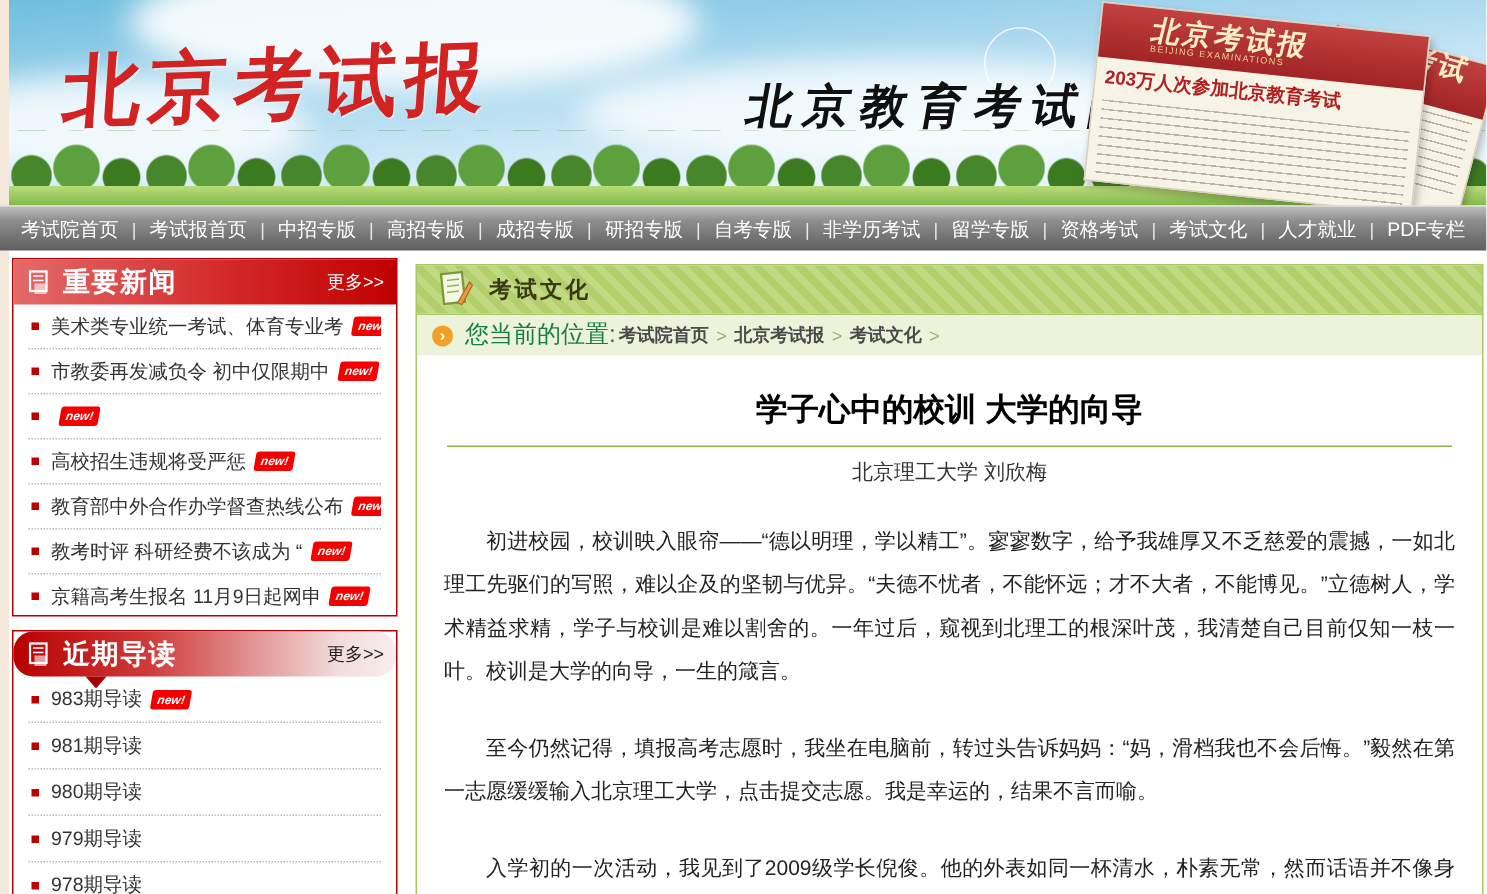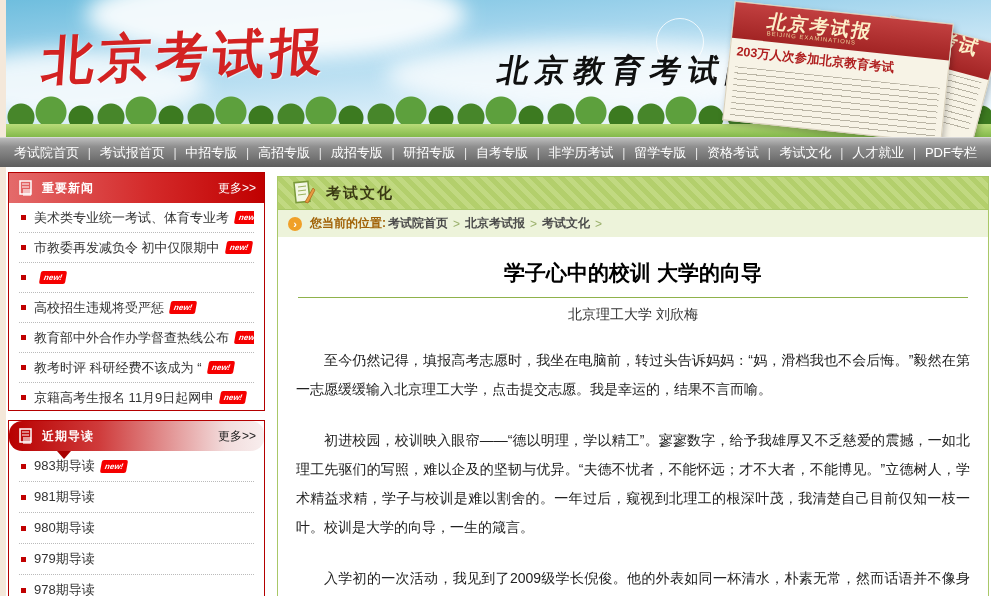--- a/index.html
+++ b/index.html
@@ -52,21 +52,21 @@
   .nav-div{color:#e8e8e8;font-size:12px;}
 
   
   .side-box{position:absolute;left:8px;width:257px;background:#ffffff;border:1px solid #b40000;box-sizing:border-box;}
   .side-box.news{top:172px;height:239px;}
   .side-box.reading{top:420px;height:300px;}
   .side-head{height:30px;display:flex;align-items:center;padding:0 8px;position:relative;}
   .news .side-head{background:linear-gradient(90deg,#e46a6a 0%,#d42a2a 55%,#c00000 100%);}
   .reading .side-head{background:linear-gradient(90deg,#b80000 0%,#cf3a3a 35%,#f2dcdc 85%,#f8eeee 100%);border-radius:13px;}
   .side-head .doc-icon{width:15px;height:17px;margin:0 8px 0 2px;flex:none;}
-  .side-title{color:#ffffff;font-size:12px;font-weight:bold;letter-spacing:1px;flex:1;}
+  .side-title{color:#ffffff;font-size:18px;font-weight:bold;letter-spacing:1px;flex:1;}
   .side-more{font-size:12px;cursor:pointer;}
   .news .side-more{color:#ffffff;}
   .reading .side-more{color:#222222;}
   .head-tri{position:absolute;left:48px;bottom:-8px;width:0;height:0;
     border-left:7px solid rgba(0,0,0,0);border-right:7px solid rgba(0,0,0,0);border-top:8px solid #a80000;}
   .side-list{list-style:none;margin:0;padding:0 10px;}
   .side-item{display:flex;align-items:center;height:29px;border-bottom:1px dotted #bbbbbb;
     font-size:13px;color:#333333;white-space:nowrap;overflow:hidden;cursor:pointer;}
   .side-box.reading .side-item{height:30px;}
   .side-item:last-child{border-bottom:none;}
@@ -78,21 +78,21 @@
   
   .main-box{position:absolute;left:277px;top:176px;width:712px;height:620px;box-sizing:border-box;}
   .main-head{height:34px;display:flex;align-items:center;padding:0 10px;border:1px solid #a9c868;box-sizing:border-box;
     background:repeating-linear-gradient(45deg,#b3cf6c 0 5px,#c1d981 5px 10px);}
   .main-head .note-icon{margin:0 10px 0 4px;}
   .main-title{font-size:15px;font-weight:bold;color:#3a3a14;letter-spacing:2px;}
   .crumb-bar{height:27px;display:flex;align-items:center;background:#edf3da;
     border-left:1px solid #a9c868;border-right:1px solid #a9c868;box-sizing:border-box;padding:0 10px;}
   .crumb-dot{width:14px;height:14px;border-radius:50%;background:#f0a028;color:#ffffff;
     font-size:11px;font-weight:bold;line-height:14px;text-align:center;margin-right:8px;flex:none;}
-  .crumb-label{font-size:12px;color:#a16207;font-weight:bold;}
+  .crumb-label{font-size:16px;color:#15803d;}
   .crumb-link{font-size:12px;font-weight:bold;color:#4a4a4a;cursor:pointer;margin:0 2px;}
   .crumb-sep{font-size:12px;color:#9ab06a;margin:0 3px;}
   .article{background:#ffffff;border:1px solid #a9c868;border-top:none;box-sizing:border-box;
     height:560px;padding:14px 18px 0 18px;}
   .art-title{text-align:center;font-size:21px;font-weight:bold;color:#000000;margin:8px 0 10px 0;}
   .art-rule{border:none;border-top:1px solid #8fb24b;margin:0 2px 8px 2px;}
   .art-meta{text-align:center;font-size:13px;color:#444444;margin-bottom:16px;}
   .art-author{text-align:center;font-size:14px;color:#333333;margin-bottom:22px;}
   .art-p{font-size:14px;line-height:29px;color:#222222;text-indent:2em;margin:0 0 22px 0;text-align:justify;}
 </style>
@@ -262,17 +262,17 @@
     <span class="crumb-link">北京考试报</span>
     <span class="crumb-sep">&gt;</span>
     <span class="crumb-link">考试文化</span>
     <span class="crumb-sep">&gt;</span>
   </div>
 
   <div class="article">
     <div class="art-title">学子心中的校训 大学的向导</div>
     <hr class="art-rule">
     <div class="art-author">北京理工大学 刘欣梅</div>
+    <p class="art-p">初进校园，校训映入眼帘——“德以明理，学以精工”。寥寥数字，给予我雄厚又不乏慈爱的震撼，一如北理工先驱们的写照，难以企及的坚韧与优异。“夫德不忧者，不能怀远；才不大者，不能博见。”立德树人，学术精益求精，学子与校训是难以割舍的。一年过后，窥视到北理工的根深叶茂，我清楚自己目前仅知一枝一叶。校训是大学的向导，一生的箴言。</p>
     <p class="art-p">至今仍然记得，填报高考志愿时，我坐在电脑前，转过头告诉妈妈：“妈，滑档我也不会后悔。”毅然在第一志愿缓缓输入北京理工大学，点击提交志愿。我是幸运的，结果不言而喻。</p>
-    <p class="art-p">初进校园，校训映入眼帘——“德以明理，学以精工”。寥寥数字，给予我雄厚又不乏慈爱的震撼，一如北理工先驱们的写照，难以企及的坚韧与优异。“夫德不忧者，不能怀远；才不大者，不能博见。”立德树人，学术精益求精，学子与校训是难以割舍的。一年过后，窥视到北理工的根深叶茂，我清楚自己目前仅知一枝一叶。校训是大学的向导，一生的箴言。</p>
     <p class="art-p">入学初的一次活动，我见到了2009级学长倪俊。他的外表如同一杯清水，朴素无常，然而话语并不像身体那般单薄，其拼搏精神令人动容。当被问及为何对方程式赛车队付诸精卫填海般的努力，他说：“学校的支持力度大啊。”当谈及如此优秀的他为何选择继续在北理工读研时，我看到了久违的荣校情怀：“我就是爱北理工啊。学校曾经给予我们帮助，当我们强大后，</p>
   </div>
 </div>
 
 </body></html>

